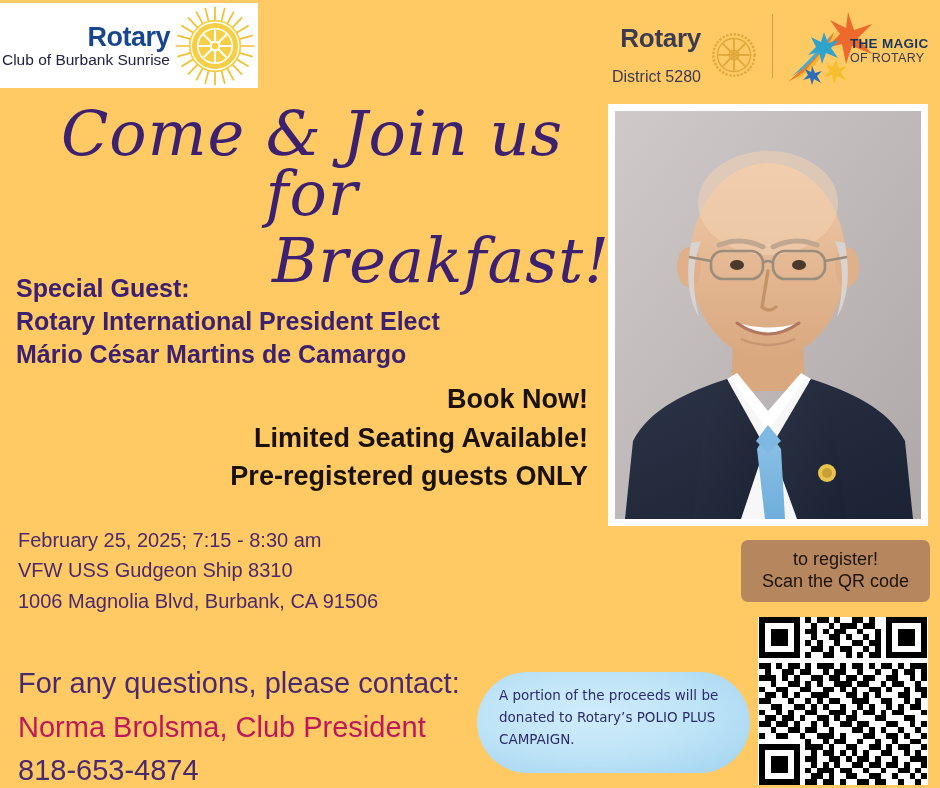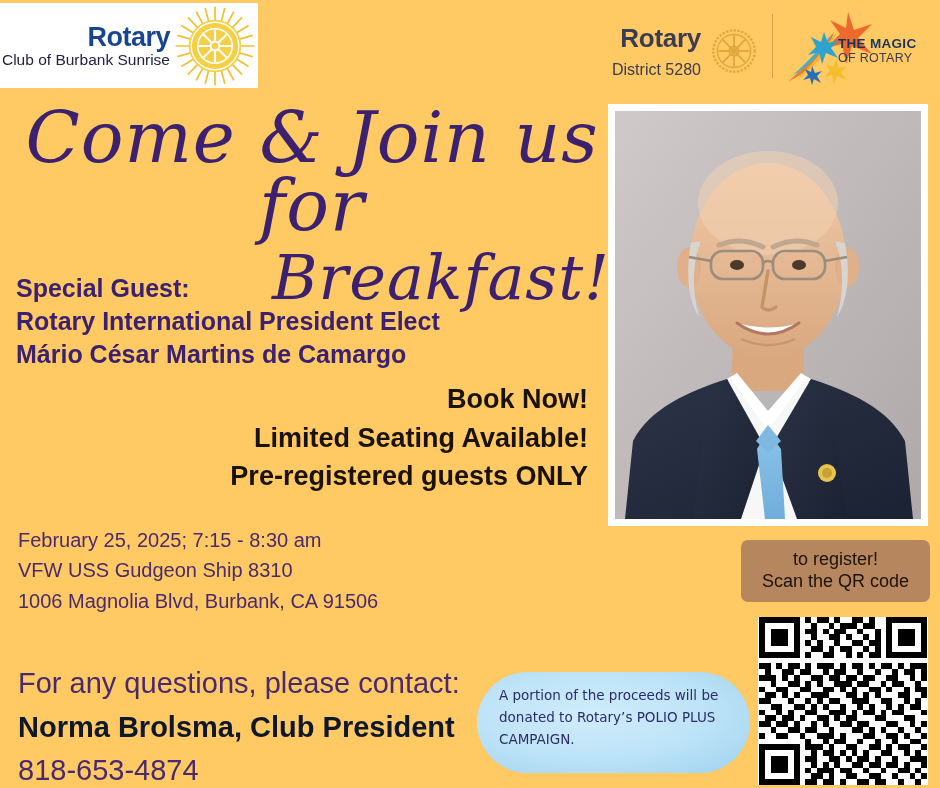--- a/index.html
+++ b/index.html
@@ -26,37 +26,37 @@
   }
   .club-wheel{width:82px;height:82px;position:relative;flex:0 0 auto;}
   .club-wheel svg{width:100%;height:100%;display:block;}
 
   
   .district-block{
     position:absolute;left:612px;top:24px;display:flex;align-items:center;gap:10px;
   }
   .district-text{text-align:right;line-height:1.1;}
   .district-text .d-word{font-size:26px;font-weight:bold;color:#3B3B52;display:block;letter-spacing:-0.3px;}
-  .district-text .d-sub{font-size:16px;color:#3B3B52;display:block;margin-top:8px;}
+  .district-text .d-sub{font-size:16px;color:#3B3B52;display:block;margin-top:15px;}
   .district-wheel{width:46px;height:46px;}
   .district-wheel svg{width:100%;height:100%;display:block;}
   .vert-rule{position:absolute;left:772px;top:14px;width:1px;height:64px;background:#C98F3E;opacity:.75;}
   .magic-block{position:absolute;left:786px;top:10px;width:150px;height:75px;}
   .magic-block svg{position:absolute;left:0;top:0;width:94px;height:75px;}
-  .magic-text{position:absolute;left:52px;top:27px;line-height:1.08;}
+  .magic-text{position:absolute;left:64px;top:27px;line-height:1.08;}
   .magic-text .m1{display:block;font-size:13.5px;font-weight:bold;color:#17365D;letter-spacing:.3px;}
   .magic-text .m2{display:block;font-size:12.5px;color:#3B3B52;letter-spacing:.3px;}
 
   
   .headline{
     position:absolute;left:14px;top:104px;width:596px;
     font-family:"DejaVu Serif", serif;font-style:italic;
     color:#3B2170;text-align:center;line-height:.96;
   }
-  .headline .l1{display:block;font-size:71px;letter-spacing:1px;font-style:italic;}
+  .headline .l1{display:block;font-size:62px;letter-spacing:1px;font-style:italic;}
   .headline .l2{display:block;font-size:62px;letter-spacing:1px;margin-top:8px;padding-left:40px;text-align:right;}
 
   
   .guest{
     position:absolute;left:16px;top:272px;color:#3B2170;
     font-weight:bold;font-size:25px;line-height:1.32;
   }
   .guest span{display:block;white-space:nowrap;}
 
   
@@ -72,21 +72,21 @@
     font-size:20px;line-height:1.52;
   }
   .details span{display:block;white-space:nowrap;}
 
   
   .contact{
     position:absolute;left:18px;top:662px;color:#4A2A6E;
     font-size:29px;line-height:1.5;
   }
   .contact span{display:block;white-space:nowrap;}
-  .contact .bold{font-weight:bold;color:#0f172a;}
+  .contact .bold{font-weight:normal;color:#be185d;}
 
   
   .portrait-frame{
     position:absolute;left:608px;top:104px;width:320px;height:422px;
     background:#FFFFFF;padding:7px;box-sizing:border-box;
   }
   .portrait{position:relative;width:100%;height:100%;overflow:hidden;background:#BFB9B9;}
   .portrait svg{position:absolute;left:0;top:0;width:100%;height:100%;}
 
   

